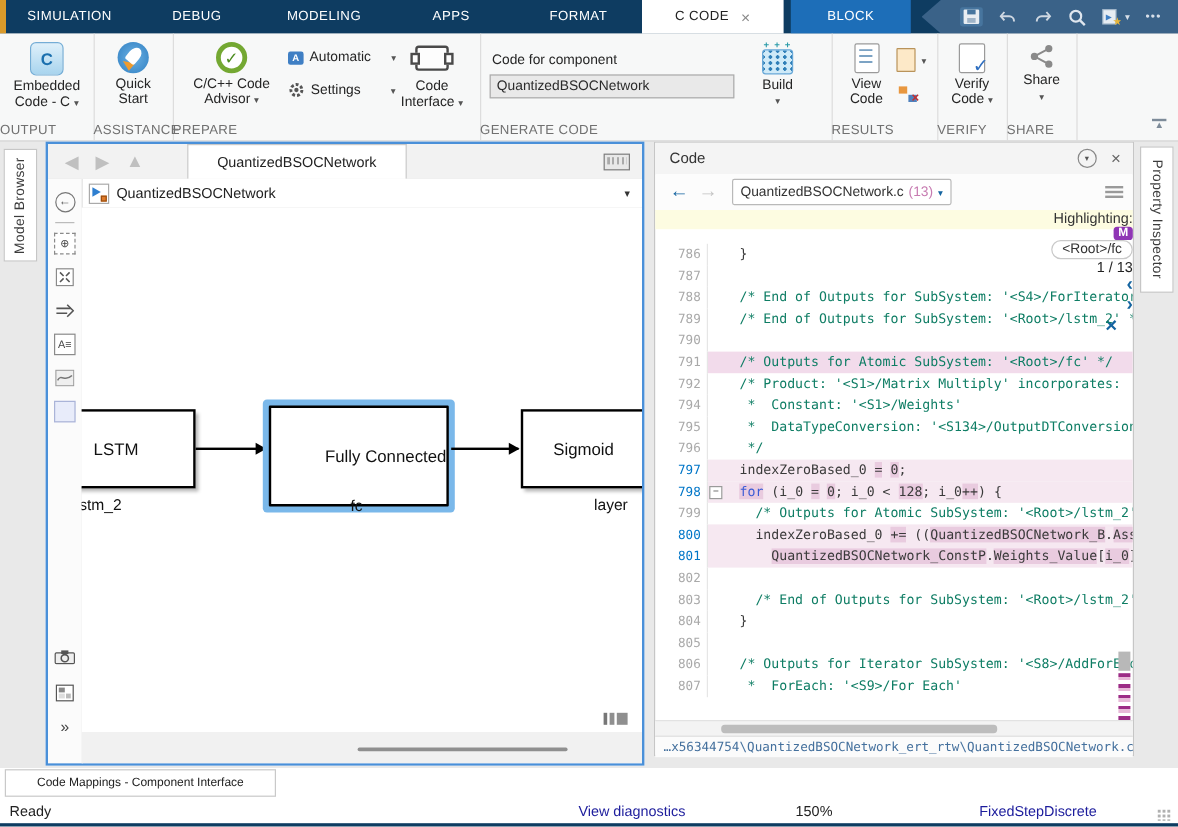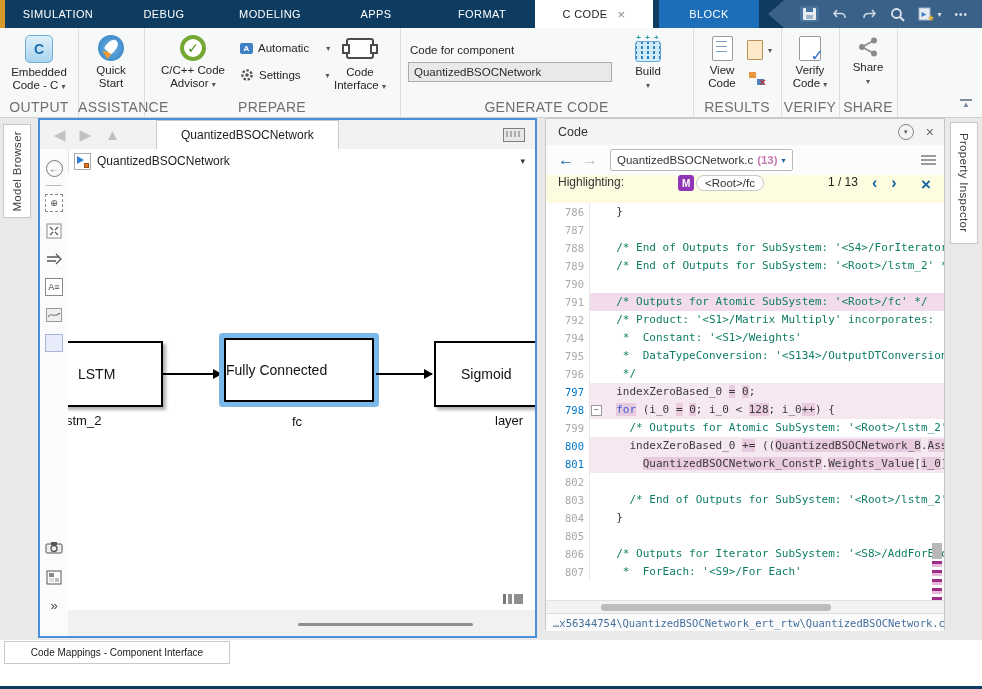--- a/index.html
+++ b/index.html
@@ -16,21 +16,21 @@
        display:flex;align-items:center;justify-content:flex-end;gap:13px;padding-right:14px;}
   .qat .qbtn{display:flex;align-items:center;color:#d7dfe9;}
   .savebox{background:#47759e;border-radius:2px;padding:2px 3px;}
   .floppy{width:13px;height:12px;background:#e8edf2;position:relative;border-radius:1px;}
   .floppy::before{content:"";position:absolute;left:3px;top:0;width:7px;height:4px;background:#47759e;}
   .floppy::after{content:"";position:absolute;left:3px;bottom:1px;width:7px;height:4px;background:#9fb4c8;}
   .qdots{font-size:10px;letter-spacing:1px;color:#d7dfe9;}
   
   .ribbon{position:absolute;left:0;top:28px;width:982px;height:90px;background:#f7f8f8;border-bottom:1px solid #cfcfcf;box-sizing:border-box;}
   .rgroup{position:absolute;top:0;bottom:0;border-right:1px solid #ddd;}
-  .glabel{position:absolute;left:0;right:0;bottom:2px;text-align:center;font-size:14px;color:#707070;letter-spacing:.3px;}
+  .glabel{position:absolute;left:0;right:0;bottom:2px;font-size:11px;color:#707070;letter-spacing:.3px;}
   .rbtn{position:absolute;display:flex;flex-direction:column;align-items:center;gap:3px;cursor:default;}
   .btxt{font-size:11.5px;line-height:13px;color:#252525;text-align:center;white-space:nowrap;}
   .caret{font-size:8px;color:#555;}
   .ic-embedded{width:26px;height:26px;border-radius:5px;border:1px solid #74add6;background:linear-gradient(#dff0fa,#a8d4ee);
                color:#1a6fae;font-weight:bold;font-size:14px;display:flex;align-items:center;justify-content:center;}
   .ic-rocketbg{width:26px;height:26px;border-radius:50%;background:radial-gradient(#6db2e4,#2f7fc2);position:relative;overflow:hidden;}
   .ic-rocketbg .ship{position:absolute;left:9px;top:4px;width:10px;height:14px;background:#fff;border-radius:60% 60% 20% 20%;transform:rotate(40deg);}
   .ic-rocketbg .flame{position:absolute;left:4px;top:14px;width:0;height:0;border-top:5px solid transparent;border-bottom:3px solid transparent;border-right:9px solid #ef9b2d;transform:rotate(40deg);}
   .ic-check{width:26px;height:26px;border-radius:50%;background:#fff;border:4px solid #74a832;box-sizing:border-box;
             display:flex;align-items:center;justify-content:center;color:#4c8c1f;font-weight:bold;font-size:14px;}
@@ -91,27 +91,27 @@
   
   .code-win{position:absolute;left:545px;top:118px;width:400px;height:512px;background:#fff;border:1px solid #c6c6c6;box-sizing:border-box;}
   .cw-header{position:absolute;left:0;top:0;right:0;height:26px;background:#f4f4f4;border-bottom:1px solid #e2e2e2;display:flex;align-items:center;font-size:12.5px;color:#333;}
   .cw-header .t{margin-left:12px;}
   .circ-caret{margin-left:auto;width:14px;height:14px;border:1px solid #888;border-radius:50%;display:flex;align-items:center;justify-content:center;font-size:7px;color:#555;}
   .cw-x{margin:0 10px 0 12px;color:#666;font-size:14px;}
   .cw-nav{position:absolute;left:0;top:26px;right:0;height:30px;background:#fcfcfc;border-bottom:1px solid #e8e8e8;display:flex;align-items:center;}
   .arr-b{color:#1464a0;font-size:16px;font-weight:bold;margin-left:12px;}
   .arr-g{color:#c2c2c2;font-size:16px;font-weight:bold;margin-left:8px;}
   .file-dd{margin-left:12px;height:20px;border:1px solid #b9b9b9;border-radius:2px;background:#fff;display:flex;align-items:center;padding:0 6px;font-size:11.5px;gap:4px;color:#333;white-space:nowrap;}
-  .file-dd .cnt{color:#c77bb1;font-weight:bold;}
+  .file-dd .cnt{color:#c77bb1;}
   .file-dd .fc{color:#1464a0;font-size:8px;}
   .searchbox{margin-left:8px;width:158px;height:20px;border:1px solid #dedede;display:flex;align-items:center;gap:6px;padding:0 5px;}
   .searchbox .ph{color:#8a8a8a;font-size:12px;}
   .hamb{margin-left:auto;margin-right:8px;width:15px;}
   .hamb i{display:block;height:2px;background:#9a9a9a;margin:2px 0;}
-  .hl-bar{position:absolute;left:0;top:56px;right:0;height:28px;background:#fdfce1;display:flex;align-items:flex-start;font-size:12px;color:#333;}
+  .hl-bar{position:absolute;left:0;top:56px;right:0;height:16px;background:#fdfce1;display:flex;align-items:flex-end;font-size:12px;color:#333;flex-direction:column;}
   .hl-bar .lbl{margin-left:12px;}
   .mbadge{margin-left:54px;width:16px;height:16px;background:#8f35b5;border-radius:3px;color:#fff;font-size:10px;font-weight:bold;display:flex;align-items:center;justify-content:center;}
   .tpill{margin-left:2px;border:1px solid #c9c9c9;border-radius:9px;background:#fff;padding:1px 8px;font-size:11.5px;}
   .hl-pos{margin-left:64px;font-size:12px;color:#222;}
   .chev{color:#1464a0;font-weight:bold;font-size:16px;margin-left:14px;line-height:16px;}
   .hl-x{margin-left:auto;margin-right:13px;color:#1464a0;font-weight:bold;font-size:17px;}
   .code-area{position:absolute;left:0;top:84px;right:0;height:397px;overflow:hidden;font-family:"DejaVu Sans Mono",monospace;font-size:11px;line-height:18px;color:#3a3a3a;}
   .crow{display:flex;height:18px;}
   .gut{flex:none;width:38px;text-align:right;padding-right:5px;color:#a9a9a9;font-size:10.5px;border-right:1px solid #e6e6e6;}
   .gut.gb{color:#0076c8;}
@@ -390,21 +390,21 @@
     </div>
 
     <div class="cv">
 
       <div class="blk" style="left:-12px;top:168px;width:107px;height:66px;padding-left:20px">
         <span>LSTM</span>
       </div>
       <div class="blk-label" style="left:-2px;top:240px">stm_2</div>
       <div class="wire" style="left:95px;top:200px;width:58px"></div>
 
-      <div class="blk sel" style="left:156px;top:165px;width:150px;height:64px;justify-content:flex-start">
+      <div class="blk sel" style="left:156px;top:165px;width:150px;height:84px;justify-content:flex-end">
         <span>Fully Connected</span>
       </div>
       <div class="blk-label" style="left:224px;top:241px">fc</div>
       <div class="wire" style="left:308px;top:200px;width:56px"></div>
 
       <div class="blk" style="left:366px;top:168px;width:115px;height:66px;padding-left:25px">
         <span>Sigmoid</span>
       </div>
       <div class="blk-label" style="left:427px;top:240px">layer</div>
 
@@ -608,15 +608,22 @@
     <div class="cw-hscroll">
         <div class="th"></div>
       </div>
     <div class="cw-path">
       <span>…x56344754\QuantizedBSOCNetwork_ert_rtw\QuantizedBSOCNetwork.c</span>
     </div>
   </div>
 
   <div class="footer-bg"></div>
   <div class="cm-btn">Code Mappings - Component Interface</div>
+  <div class="statusbar">
+    <span class="ready">Ready</span>
+    <span class="diag">View diagnostics</span>
+    <span class="zoom">150%</span>
+    <span class="solver">FixedStepDiscrete</span>
+    <span class="grip"></span>
+  </div>
   <div class="bottom-strip"></div>
 
 </div>
 
 </body></html>

